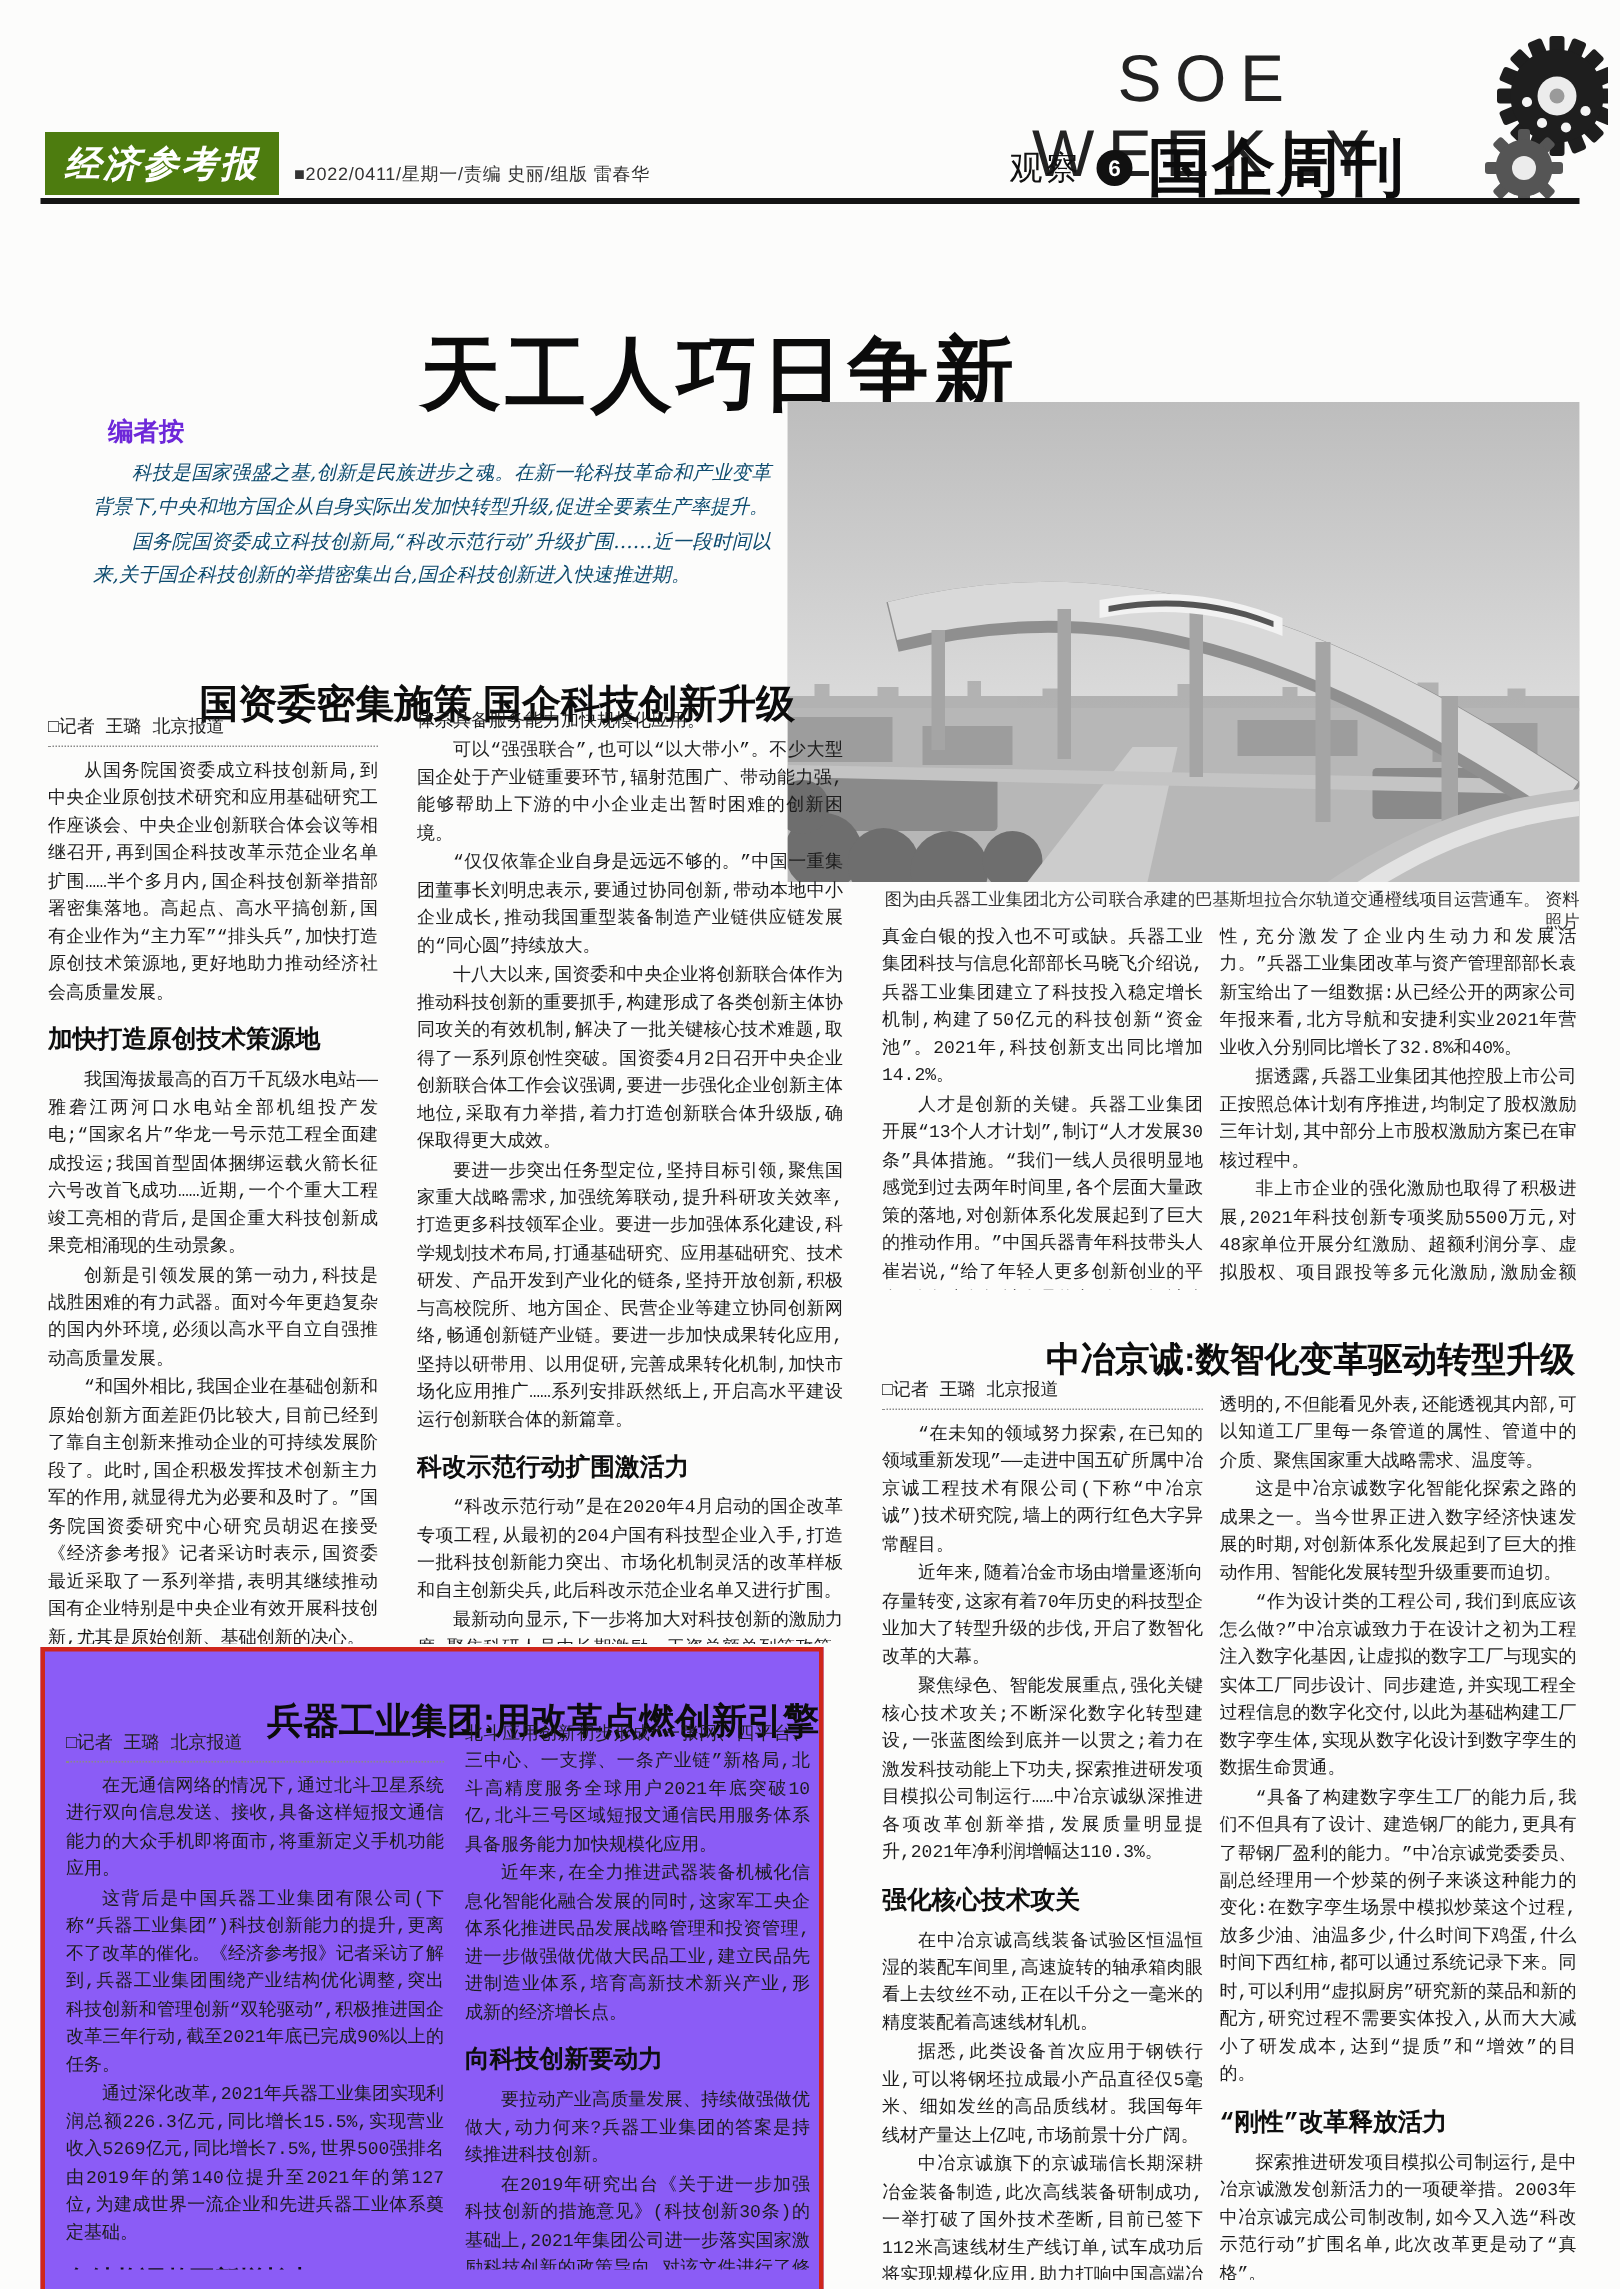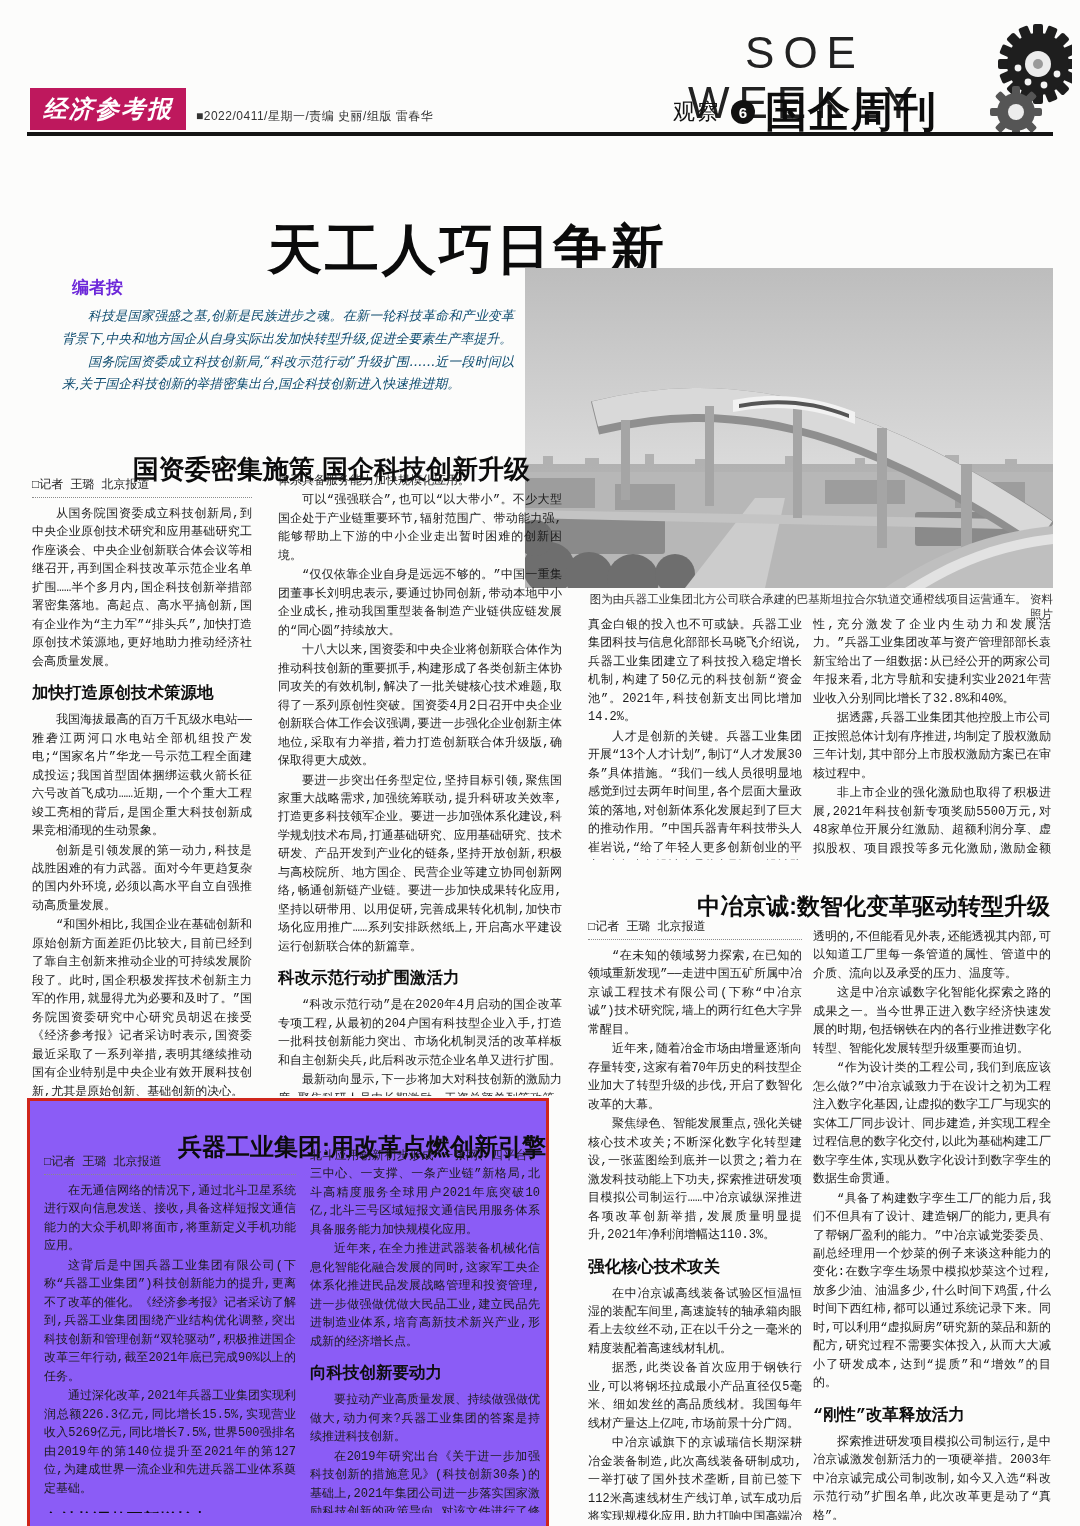--- a/index.html
+++ b/index.html
@@ -1,35 +1,35 @@
 <!DOCTYPE html>
 <html><head>
 <meta charset="utf-8">
 <style>
   html,body{margin:0;padding:0;background:#e9e9e9;}
   *{box-sizing:border-box;}
   .page{position:relative;width:1080px;height:1526px;margin:0 auto;background:#fcfcfb;
         font-family:"Liberation Sans","DejaVu Sans",sans-serif;color:#1a1a1a;overflow:hidden;}
   
-  .logo-box{position:absolute;left:30px;top:88px;width:156px;height:42px;background:#be185d;
+  .logo-box{position:absolute;left:30px;top:88px;width:156px;height:42px;background:#4d7c0f;
             display:flex;align-items:center;justify-content:center;}
   .logo-text{font-family:"DejaVu Serif",serif;font-style:italic;font-weight:bold;
              color:#fff;font-size:24px;letter-spacing:2px;}
   .dateline{position:absolute;left:196px;top:108px;font-size:12px;color:#333;letter-spacing:.5px;}
   .soe-title{position:absolute;left:625px;top:28px;width:360px;text-align:center;
              font-size:44px;font-weight:300;letter-spacing:9px;color:#222;}
   .banner-row2{position:absolute;left:625px;top:84px;width:360px;display:flex;align-items:center;justify-content:center;gap:10px;}
   .guancha{font-size:22px;color:#111;letter-spacing:2px;}
   .page-badge{display:inline-flex;width:24px;height:24px;border-radius:50%;background:#111;color:#fff;
               align-items:center;justify-content:center;font-size:15px;font-weight:bold;}
   .weekly-name{font-size:42px;font-weight:900;color:#0c0c0c;letter-spacing:1px;}
   .gear-art{position:absolute;right:8px;top:20px;}
   .top-rule{position:absolute;left:27px;top:132px;width:1026px;height:4px;background:#141414;}
   
-  .main-headline{position:absolute;left:0;top:178px;width:935px;text-align:center;
+  .main-headline{position:absolute;left:12px;top:178px;width:935px;text-align:center;
                  font-size:54px;font-weight:900;letter-spacing:3px;color:#0b0b0b;}
   
   .editor-note{position:absolute;left:62px;top:276px;width:452px;}
   .editor-label{font-size:17px;font-weight:bold;color:#6d28d9;margin:0 0 6px 10px;}
   .editor-note p{font-family:"DejaVu Serif",serif;font-style:italic;font-size:13px;line-height:1.75;
                  margin:0;color:#0c4a6e;text-align:justify;text-indent:2em;}
   
   .photo{position:absolute;left:525px;top:268px;width:528px;height:320px;overflow:hidden;background:#cfcfcf;}
   .photo-caption{position:absolute;left:588px;top:592px;width:465px;text-align:right;
                  font-size:11.5px;color:#333;}
@@ -234,22 +234,22 @@
         <p class="para">“在未知的领域努力探索,在已知的领域重新发现”——走进中国五矿所属中冶京诚工程技术有限公司(下称“中冶京诚”)技术研究院,墙上的两行红色大字异常醒目。</p>
         <p class="para">近年来,随着冶金市场由增量逐渐向存量转变,这家有着70年历史的科技型企业加大了转型升级的步伐,开启了数智化改革的大幕。</p>
         <p class="para">聚焦绿色、智能发展重点,强化关键核心技术攻关;不断深化数字化转型建设,一张蓝图绘到底并一以贯之;着力在激发科技动能上下功夫,探索推进研发项目模拟公司制运行……中冶京诚纵深推进各项改革创新举措,发展质量明显提升,2021年净利润增幅达110.3%。</p>
         <h3 class="subhead">强化核心技术攻关</h3>
         <p class="para">在中冶京诚高线装备试验区恒温恒湿的装配车间里,高速旋转的轴承箱肉眼看上去纹丝不动,正在以千分之一毫米的精度装配着高速线材轧机。</p>
         <p class="para">据悉,此类设备首次应用于钢铁行业,可以将钢坯拉成最小产品直径仅5毫米、细如发丝的高品质线材。我国每年线材产量达上亿吨,市场前景十分广阔。</p>
         <p class="para">中冶京诚旗下的京诚瑞信长期深耕冶金装备制造,此次高线装备研制成功,一举打破了国外技术垄断,目前已签下112米高速线材生产线订单,试车成功后将实现规模化应用,助力打响中国高端冶金装备的“金字招牌”。</p>
       </div>
   </div>
   <div class="col" style="left:813px;top:928px;width:238px;height:592px;">
-      <p class="para cont">透明的,不但能看见外表,还能透视其内部,可以知道工厂里每一条管道的属性、管道中的介质、流向以及承受的压力、温度等。</p>
-      <p class="para">这是中冶京诚数字化智能化探索之路的成果之一。当今世界正进入数字经济快速发展的时期,包括钢铁在内的各行业推进数字化转型、智能化发展转型升级重要而迫切。</p>
+      <p class="para cont">透明的,不但能看见外表,还能透视其内部,可以知道工厂里每一条管道的属性、管道中的介质、聚焦国家重大战略需求、温度等。</p>
+      <p class="para">这是中冶京诚数字化智能化探索之路的成果之一。当今世界正进入数字经济快速发展的时期,对创新体系化发展起到了巨大的推动作用、智能化发展转型升级重要而迫切。</p>
       <p class="para">“作为设计类的工程公司,我们到底应该怎么做?”中冶京诚致力于在设计之初为工程注入数字化基因,让虚拟的数字工厂与现实的实体工厂同步设计、同步建造,并实现工程全过程信息的数字化交付,以此为基础构建工厂数字孪生体,实现从数字化设计到数字孪生的数据生命贯通。</p>
       <p class="para">“具备了构建数字孪生工厂的能力后,我们不但具有了设计、建造钢厂的能力,更具有了帮钢厂盈利的能力。”中冶京诚党委委员、副总经理用一个炒菜的例子来谈这种能力的变化:在数字孪生场景中模拟炒菜这个过程,放多少油、油温多少,什么时间下鸡蛋,什么时间下西红柿,都可以通过系统记录下来。同时,可以利用“虚拟厨房”研究新的菜品和新的配方,研究过程不需要实体投入,从而大大减小了研发成本,达到“提质”和“增效”的目的。</p>
       <h3 class="subhead">“刚性”改革释放活力</h3>
       <p class="para">探索推进研发项目模拟公司制运行,是中冶京诚激发创新活力的一项硬举措。2003年中冶京诚完成公司制改制,如今又入选“科改示范行动”扩围名单,此次改革更是动了“真格”。</p>
       <p class="para">聚焦科研成果转化,公司打破原有分配机制,将项目收益与团队贡献“刚性”挂钩,科研人员的积极性被充分调动起来,一批青年技术骨干脱颖而出。</p>
     </div>
 
   <div class="red-box">
     <h2 class="art-title" id="a2-title">兵器工业集团:用改革点燃创新引擎</h2>
     <div class="col" style="left:14px;top:52px;width:252px;height:360px;">

